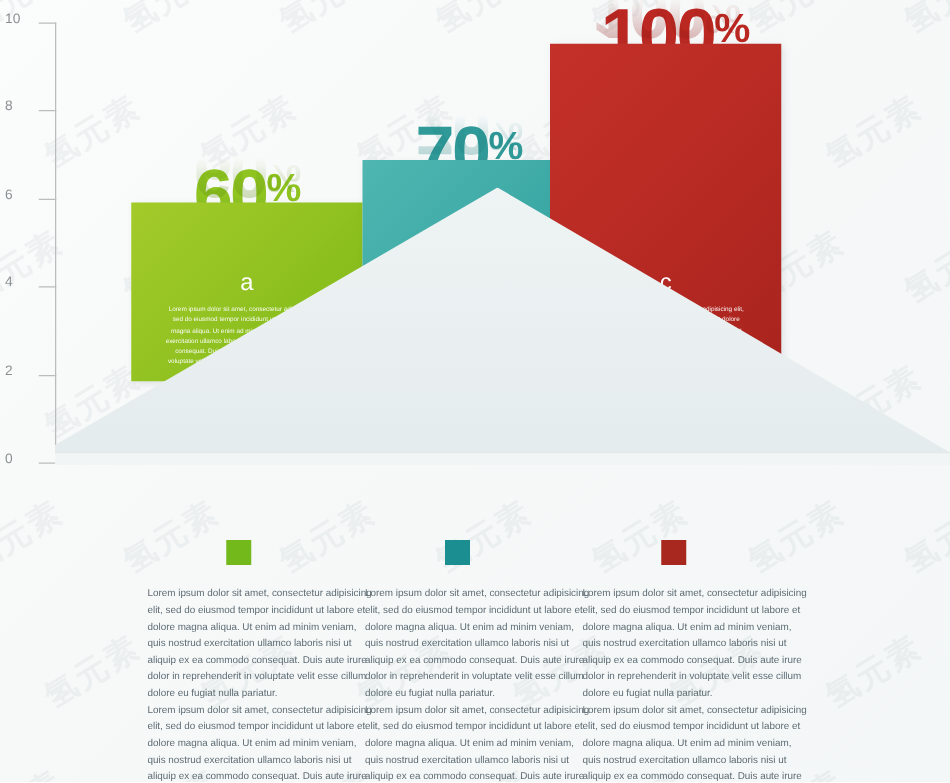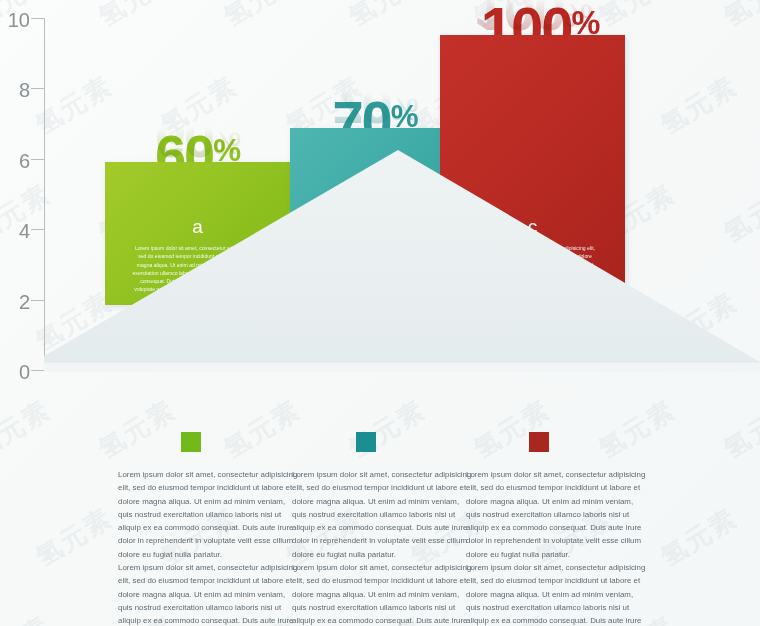--- a/index.html
+++ b/index.html
@@ -65,22 +65,21 @@
     position: absolute;
     left: 31px;
     width: 14px; height: 1px;
     background: #b9bdbe;
     z-index: 14;
   }
   .y-label {
     position: absolute;
     right: 0;
     width: 26px;
-    text-align: right;
-    font-size: 20px;
+    font-size: 11px;
     color: #8b9193;
     font-family: "Liberation Sans", sans-serif;
     z-index: 14;
   }
   #y-labels { position: absolute; left: 0; top: 0; width: 30px; height: 400px; }
 
   
   .bar-group { position: absolute; z-index: 20; }
   .bar-body {
     position: absolute;

